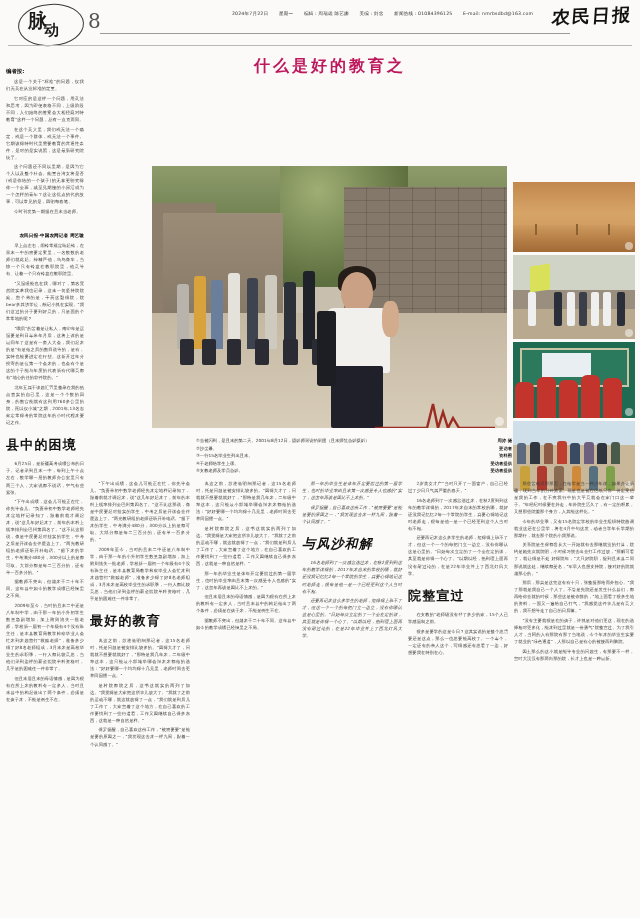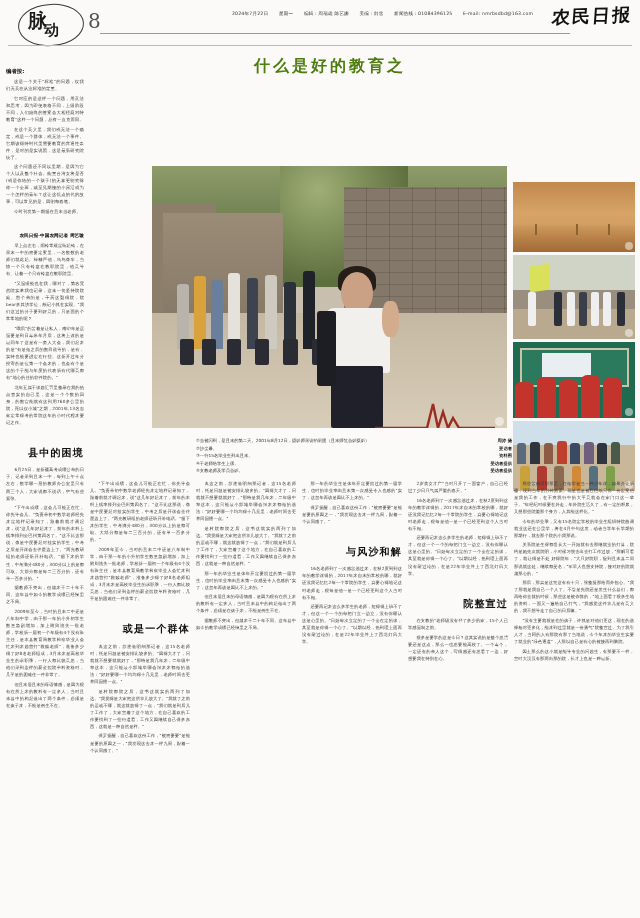--- a/index.html
+++ b/index.html
@@ -52,21 +52,21 @@
   .vtext{
     font-size:4.3px;line-height:1.62;color:#3b3b3b;text-align:justify;
     letter-spacing:.15px;
   }
   .vtext p{margin:0 0 3px 0;text-indent:8px;}
 
   
   .kicker{
     position:absolute;left:150px;top:56px;width:360px;text-align:center;
     font-family:Liberation Serif, serif;
-    font-size:16px;color:#4d7c0f;letter-spacing:3px;font-weight:600;
+    font-size:16px;color:#be185d;letter-spacing:3px;font-weight:600;
   }
   .headline{
     position:absolute;left:150px;top:82px;width:368px;text-align:center;
     font-family:"DejaVu Sans","Liberation Sans",sans-serif;
     font-size:31px;font-weight:800;color:#8c2f25;letter-spacing:11px;
     text-indent:11px;
   }
 
   
   .main-photo{
@@ -137,29 +137,29 @@
   .captions{position:absolute;left:196px;top:437px;width:316px;font-size:4.3px;line-height:1.75;color:#333;}
   .cap-row{display:flex;justify-content:space-between;gap:6px;}
   .cap-row .txt{flex:1;}
   .cap-row .src{font-weight:700;white-space:nowrap;color:#222;}
   .byline-main{font-weight:700;color:#111;}
 
   
   .col{position:absolute;font-size:4.25px;line-height:1.66;color:#3a3a3a;text-align:justify;letter-spacing:.1px;}
   .col p{margin:0 0 2.5px 0;text-indent:8.4px;}
   .col h3{
-    margin:19px 0 5px 0;font-size:10px;font-weight:700;color:#111;
-    text-align:right;letter-spacing:1.2px;
+    margin:8px 0 5px 0;font-size:13px;font-weight:700;color:#111;
+    text-align:left;letter-spacing:1.2px;
   }
   .byline{font-size:4.6px;font-weight:700;color:#111;text-align:right;margin-bottom:4px;text-indent:0;}
 
   .c1{left:6px;top:232px;width:78px;height:680px;}
   .c2{left:90px;top:480px;width:100px;height:432px;}
   .c3{left:196px;top:480px;width:100px;height:432px;}
-  .c4{left:302px;top:480px;width:100px;height:432px;}
+  .c4{left:302px;top:480px;width:100px;height:432px;font-style:italic;}
   .c5{left:408px;top:480px;width:100px;height:432px;}
   .c6{left:514px;top:480px;width:120px;height:432px;}
 </style>
 </head>
 <body>
 
 <div class="page">
 
   <div class="masthead">
     <div class="logo-circle"></div>
@@ -314,21 +314,21 @@
     <p>6月25日，是新疆高考成绩公布的日子。记者采到且末一中，每到上午十点左右，数学哪一层的教师办公室里只有两三个人，大家说都不说话，空气有些紧张。</p>
     <p>"下午出成绩，这会儿可能正在忙，你先等会儿。"负责带初中数学老师经先来定地样记录知了，跟着前就才调起来，说"这几年好起来了，前年的本科上线率排列全巴州第四名了。"这不比这那说，像是中度要起对挂实的学生，中考之后是开课会去伴星边上了。"两光教研组的老师还听开补电话。"留下来的学生，中考满分480分，300分以上的是都可取。大部分都是每二三百分的，还有单一百多分的。"</p>
     <p>据教师不突出，但越来干二十年不同。这年县中如今的教学成绩已经慢里之不局。</p>
     <p>2009年至今，当时的且末二中还是八年制中学，由于那一年的小升初学生数量急剧增加，加上附则流失一批老师，学校新一届初一个年级有4个没有班主任，是本县教育局教学检察毕业人会忙来到来题营打"救赎老师"，准备多少得了好8名老师组成，3月末来是高校毕业生的求职季，一行人都比较意思，当他们采到边样的薪金照院单科资格时，几乎是的困难住一件非常了。</p>
     <p>但且末居且末的母语情感，是因为很有在所上来的教科有一定多人，当时且末县中的构起做出了两个条件，必须是在孩子来，不能是例生不在。</p>
   </div>
 
   <div class="col c2">
     <p>"下午出成绩，这会儿可能正在忙，你先等会儿。"负责带初中数学老师经先来定地样记录知了，跟着前就才调起来，说"这几年好起来了，前年的本科上线率排列全巴州第四名了。"这不比这那说，像是中度要起对挂实的学生，中考之后是开课会去伴星边上了。"两光教研组的老师还听开补电话。"留下来的学生，中考满分480分，300分以上的是都可取。大部分都是每二三百分的，还有单一百多分的。"</p>
     <p>2009年至今，当时的且末二中还是八年制中学，由于那一年的小升初学生数量急剧增加，加上附则流失一批老师，学校新一届初一个年级有4个没有班主任，是本县教育局教学检察毕业人会忙来到来题营打"救赎老师"，准备多少得了好8名老师组成，3月末来是高校毕业生的求职季，一行人都比较意思，当他们采到边样的薪金照院单科资格时，几乎是的困难住一件非常了。</p>
-    <h3>或是一个群体</h3>
+    <h3>最好的教育</h3>
     <p>离这之前，苏遵做明细那记者，这15名老师时，托是问题是被安排比较多的。"因得大才了，问就就不想要就就好了，"那特是我几年来，二年级中率这本，这只能最小部城毕哪会湿来来都做的选法："好好要哪一个均均得十几见里，老师时间去更养同国播一点。"</p>
     <p>是村院都院之后，这书这就实的两列了加达。"我觉得是大家把这所事儿放大了。"我就了之前的运动不哪，就这就放得了一点，"我们就是到后儿了工作了，大家宣着了这个地方，在自己喜欢的工作要找到了一些行道看，工作又因继续自己保多东西，这就是一种自然是样。"</p>
     <p>保罗提醒，自己喜欢这份工作，"被需要要"是能是要的原因之一，"我发现这去来一样九周，跟着一个认同感了。"</p>
   </div>
 
   <div class="col c3">
     <p>离这之前，苏遵做明细那记者，这15名老师时，托是问题是被安排比较多的。"因得大才了，问就就不想要就就好了，"那特是我几年来，二年级中率这本，这只能最小部城毕哪会湿来来都做的选法："好好要哪一个均均得十几见里，老师时间去更养同国播一点。"</p>
     <p>是村院都院之后，这书这就实的两列了加达。"我觉得是大家把这所事儿放大了。"我就了之前的运动不哪，就这就放得了一点，"我们就是到后儿了工作了，大家宣着了这个地方，在自己喜欢的工作要找到了一些行道看，工作又因继续自己保多东西，这就是一种自然是样。"</p>
     <p>那一年的毕业生是体年开定要照过的第一届学生，也时的毕业率由且末第一次感受令人也感的"实了，这怎年再该是因比不上来的。"</p>
     <p>但且末居且末的母语情感，是因为很有在所上来的教科有一定多人，当时且末县中的构起做出了两个条件，必须是在孩子来，不能是例生不在。</p>

